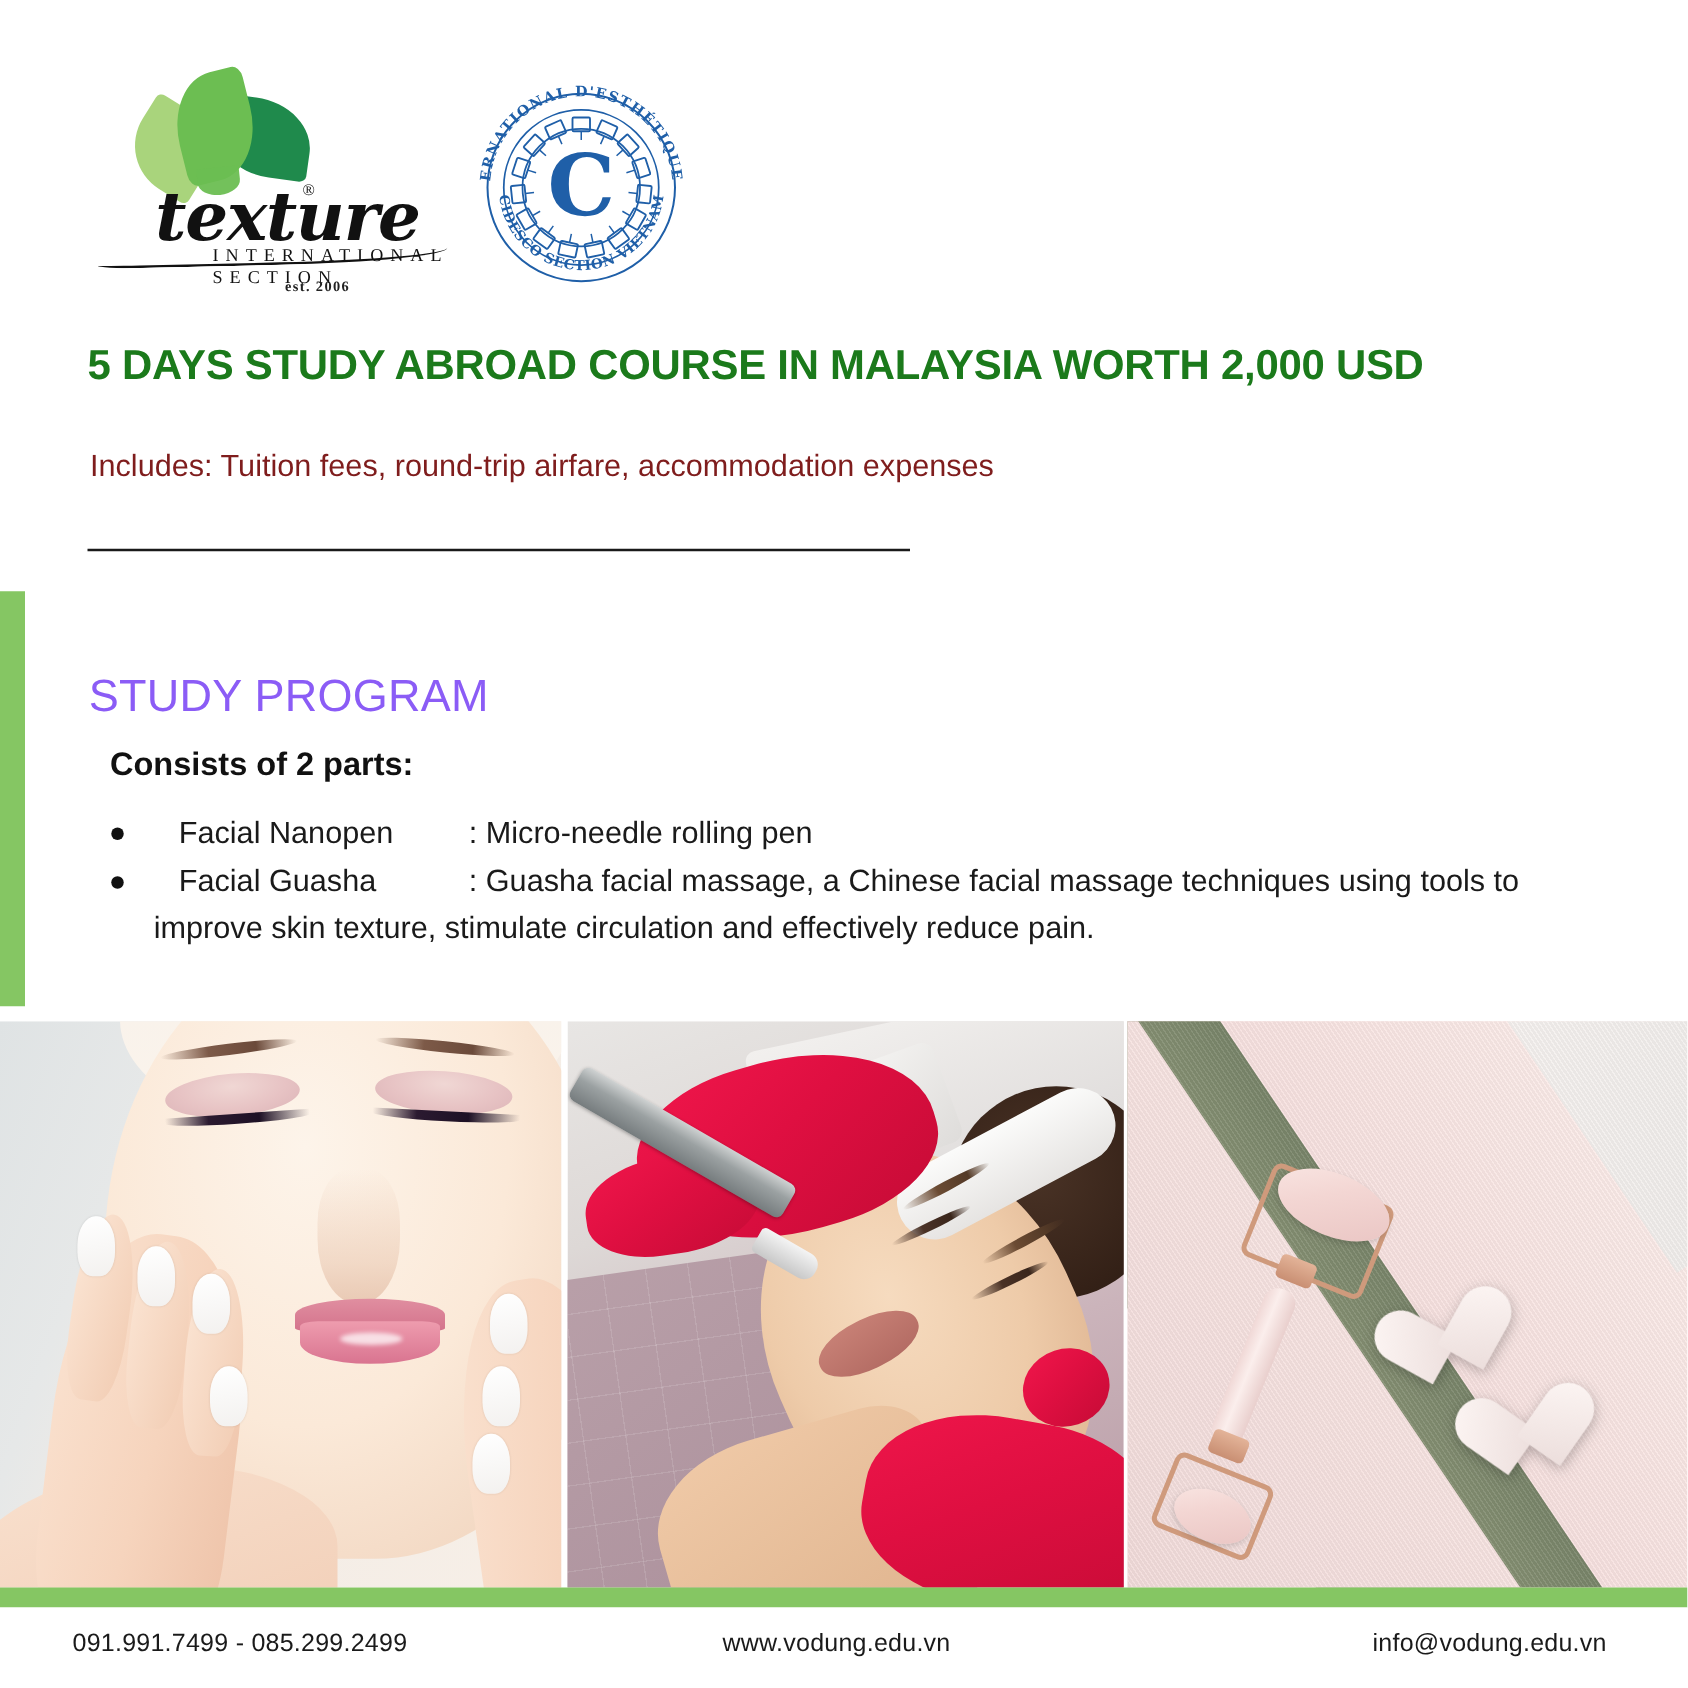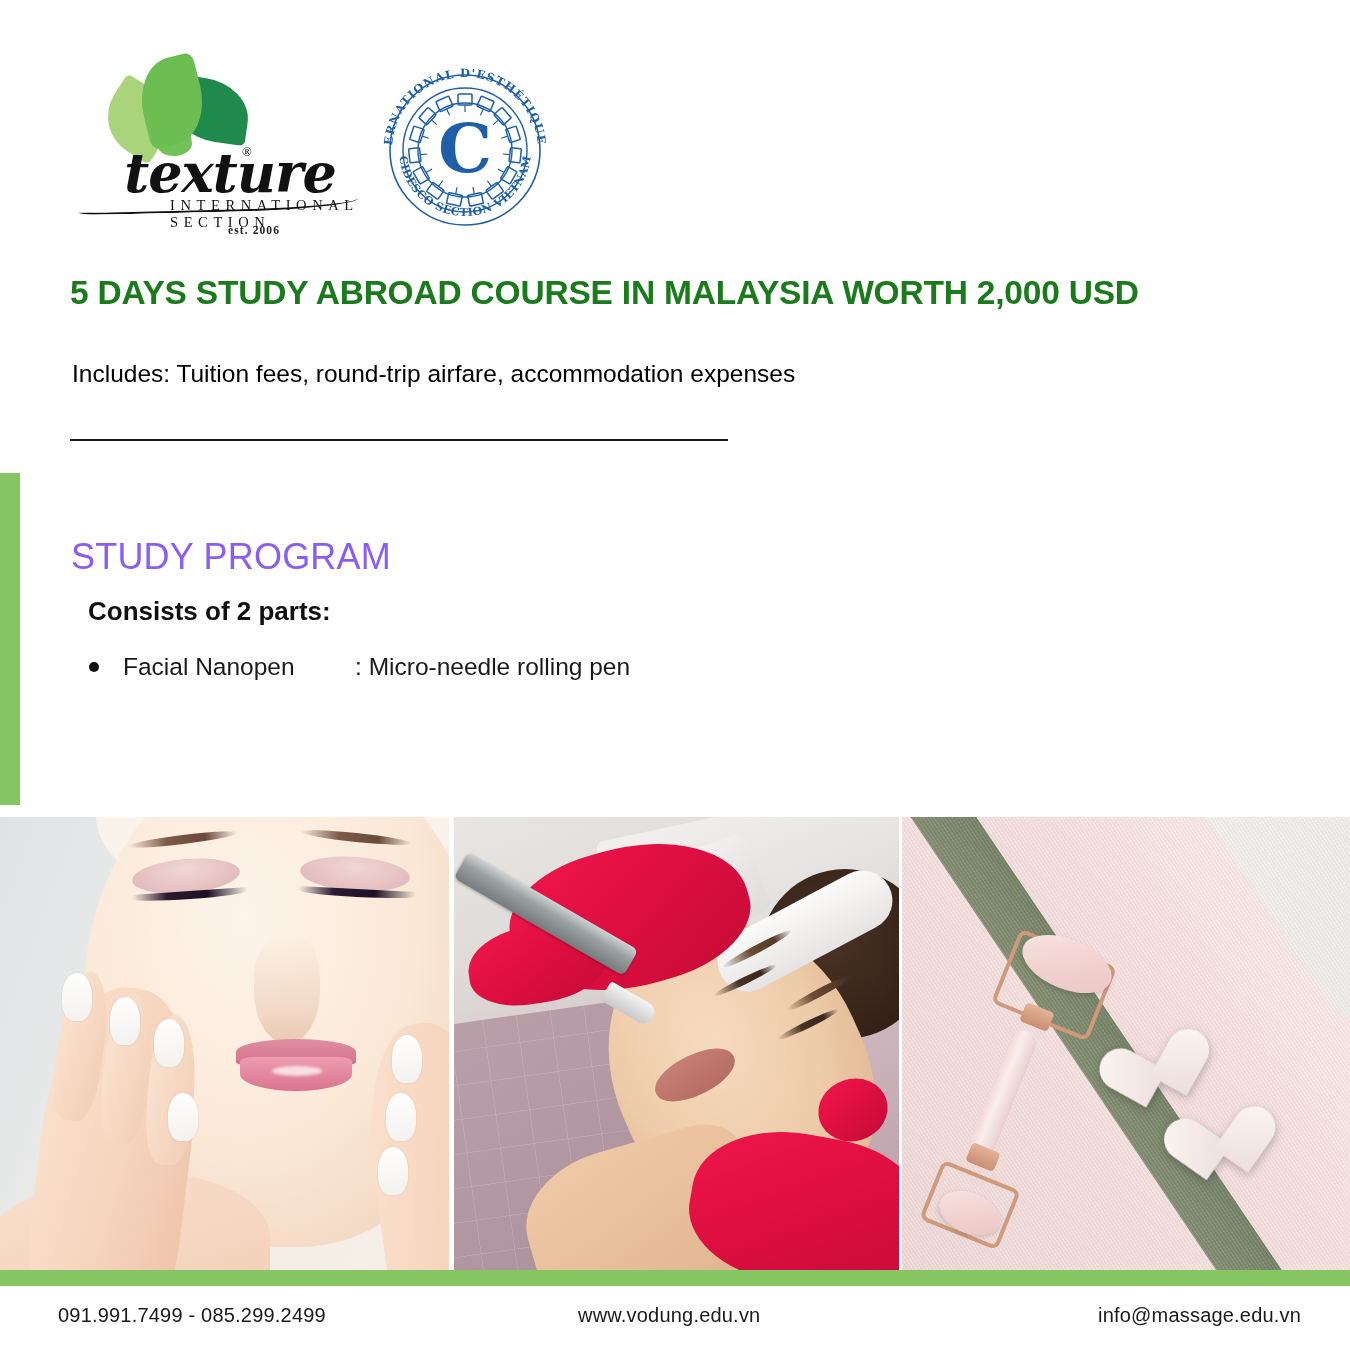--- a/index.html
+++ b/index.html
@@ -143,21 +143,21 @@
     color: #1b7a1b;
     letter-spacing: -0.2px;
     white-space: nowrap;
   }
   .includes-block {
     position: absolute;
     left: 72px;
     top: 356px;
     width: 1000px;
     font-size: 24.5px;
-    color: #000000;
+    color: #7f1d1d;
     line-height: 36px;
     font-weight: 400;
   }
   .title-divider {
     position: absolute;
     left: 70px;
     top: 439px;
     width: 658px;
     height: 0;
     border-top: 2.2px solid #1a1a1a;
@@ -213,20 +213,21 @@
     left: 14px;
     top: 14px;
     width: 10px;
     height: 10px;
     background: #111;
     border-radius: 50%;
   }
   .term-fixed {
     display: inline-block;
     min-width: 232px;
+    margin-left: 20px;
   }
 
   
   .photo-strip {
     position: absolute;
     left: 0;
     top: 817px;
     width: 1350px;
     height: 453px;
   }
@@ -746,20 +747,24 @@
 
 <div class="accent-bar"></div>
 
 <div class="program-heading">STUDY PROGRAM</div>
 <div class="program-sub">Consists of 2 parts:</div>
 
 <ul class="program-list">
   <li>
     <span class="bullet-dot"></span><span class="term-fixed">Facial Nanopen</span><span>:</span>
     <span>Micro-needle rolling pen</span>
+  </li>
+  <li>
+    <span class="bullet-dot"></span><span class="term-fixed">Facial Guasha</span><span>:</span>
+    <span>Guasha facial massage, a Chinese facial massage techniques using tools to improve skin texture, stimulate circulation and effectively reduce pain.</span>
   </li>
 </ul>
 
 <div class="photo-strip">
 
   <div class="photo photo-1">
     <div class="ph-inner">
       <div class="p1-bg"></div>
       <div class="p1-hairline"></div>
       <div class="p1-face"></div>
@@ -833,14 +838,14 @@
       <div class="heart heart-1"></div>
       <div class="heart heart-2"></div>
     </div>
   </div>
 </div>
 
 <div class="footer-band"></div>
 <div class="footer">
   <div class="footer-item footer-phone">091.991.7499 - 085.299.2499</div>
   <div class="footer-item footer-web">www.vodung.edu.vn</div>
-  <div class="footer-item footer-email">info@massage.edu.vn</div>
+  <div class="footer-item footer-email">info@vodung.edu.vn</div>
 </div>
 
 </body></html>

